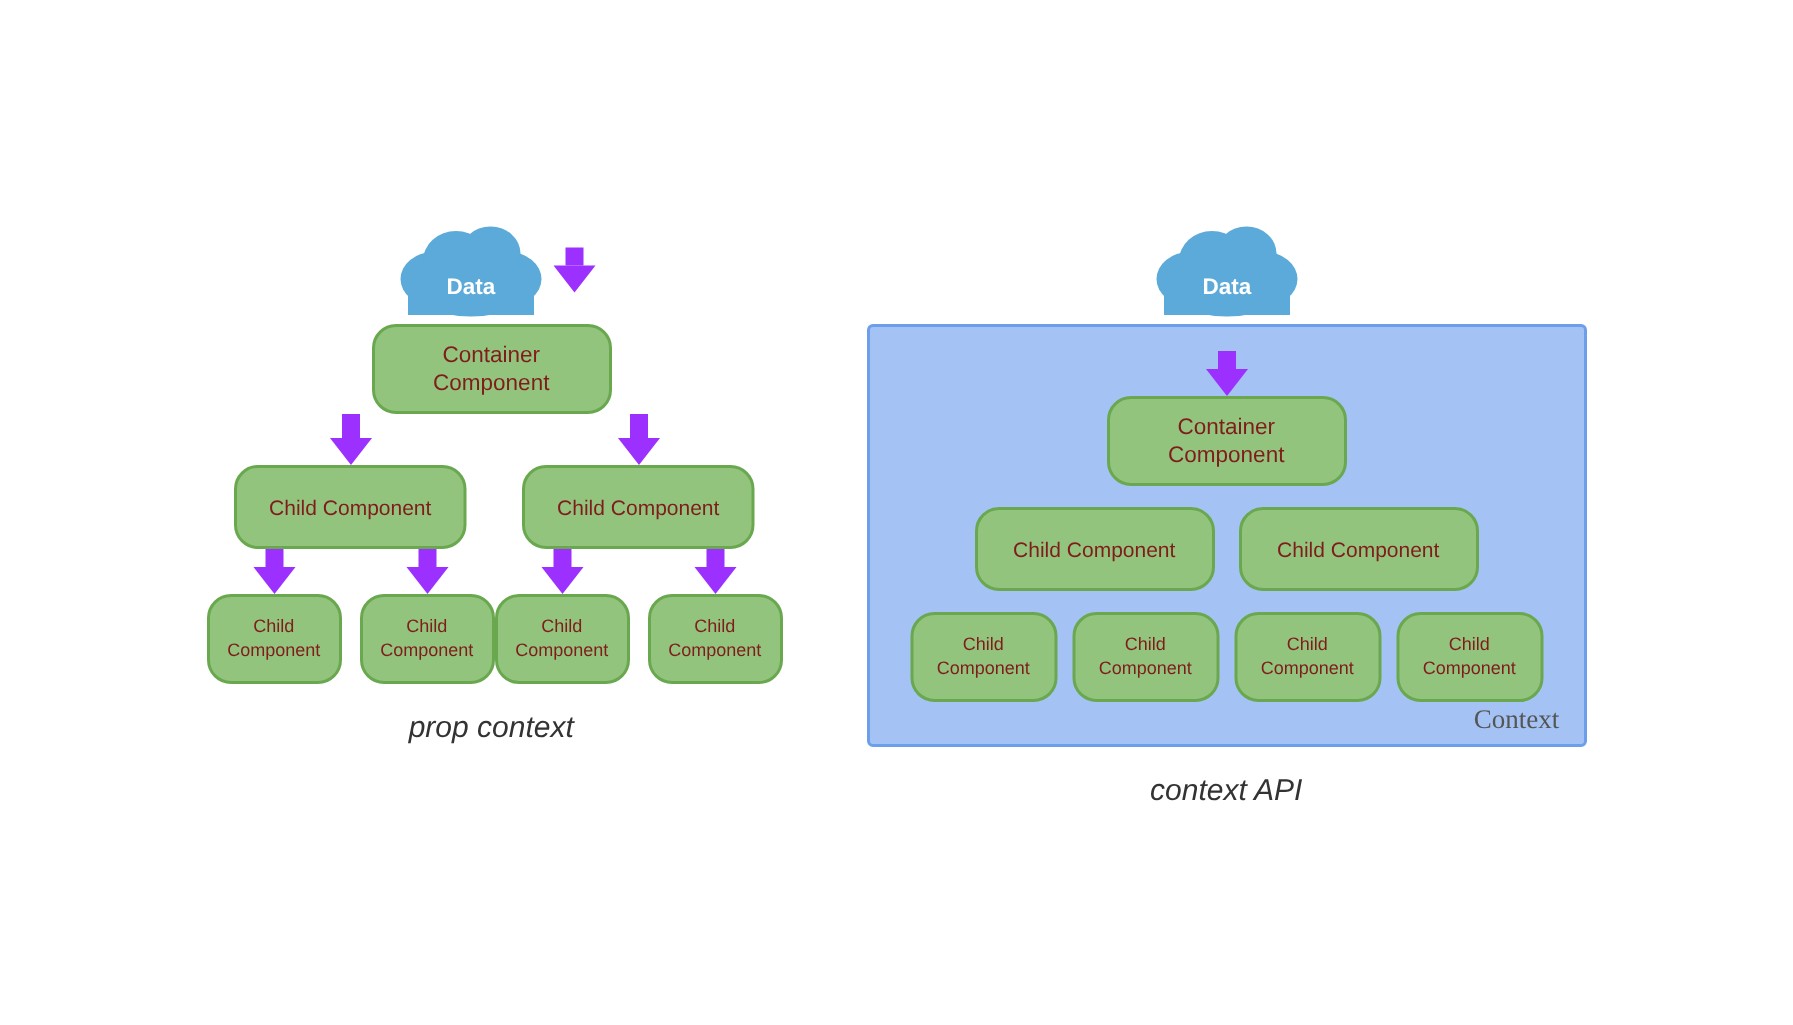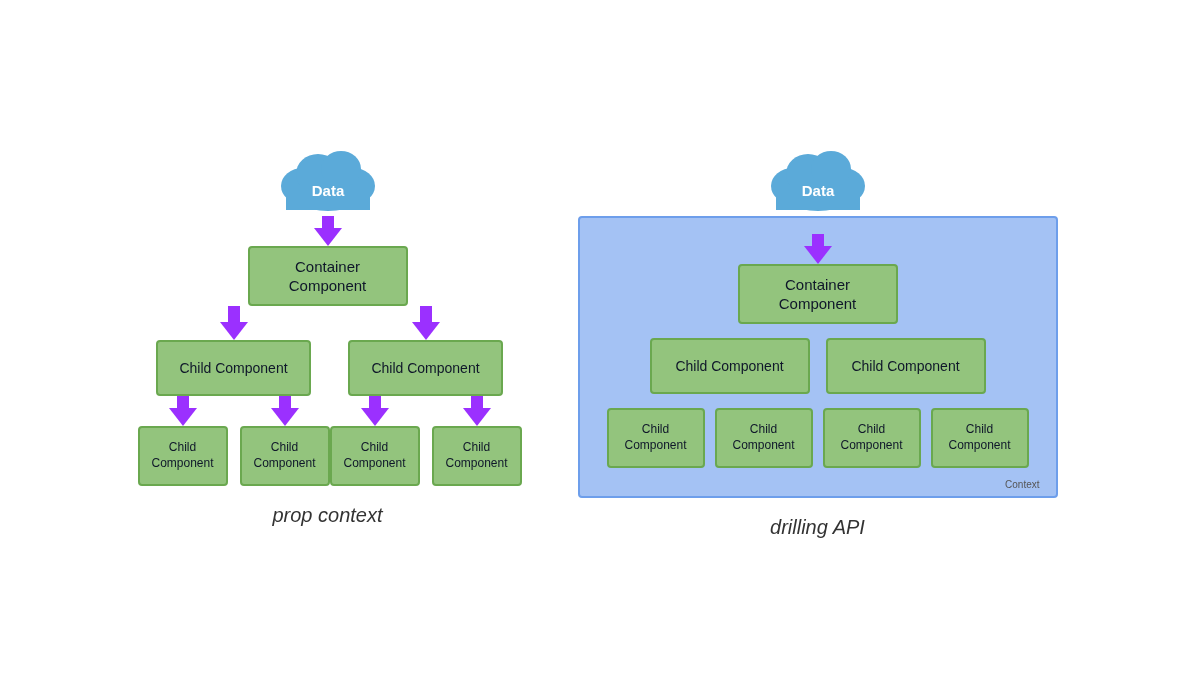--- a/index.html
+++ b/index.html
@@ -30,36 +30,35 @@
       font-size: 20px;
       font-style: italic;
       color: #333;
       margin-top: 18px;
       text-align: center;
     }
 
     
     .cloud-wrapper {
       display: flex;
-      flex-direction: column;
       align-items: center;
       text-align: center;
     }
 
     
     .green-box {
       background: #93c47d;
       border: 2px solid #6aa84f;
-      border-radius: 4px;
+      border-radius: 16px;
       display: flex;
       align-items: center;
       justify-content: center;
       text-align: center;
       font-size: 14px;
-      color: #0f172a;
+      color: #7f1d1d;
       line-height: 1.3;
     }
 
     
     .arrow-down {
       display: flex;
       flex-direction: column;
       align-items: center;
       height: 36px;
       position: relative;
@@ -93,22 +92,23 @@
       display: flex;
       flex-direction: column;
       align-items: center;
       position: relative;
       width: 480px;
     }
     .context-label {
       position: absolute;
       bottom: 6px;
       right: 16px;
-      font-size: 10px;
+      font-size: 18px;
       color: #555;
+      font-family: Liberation Serif, serif;
     }
     .context-inner-row {
       display: flex;
       flex-direction: row;
       gap: 16px;
       margin-top: 0;
       justify-content: center;
     }
 
     
@@ -245,16 +245,16 @@
         </div>
         <div class="green-box" style="width:98px;height:60px;font-size:12px;">
           <span style="white-space:pre-line;">Child
 Component</span>
         </div>
       </div>
 
       <span class="context-label">Context</span>
     </div>
 
-    <div class="diagram-label">drilling API</div>
+    <div class="diagram-label">context API</div>
   </div>
 
 </div>
 
 </body></html>

